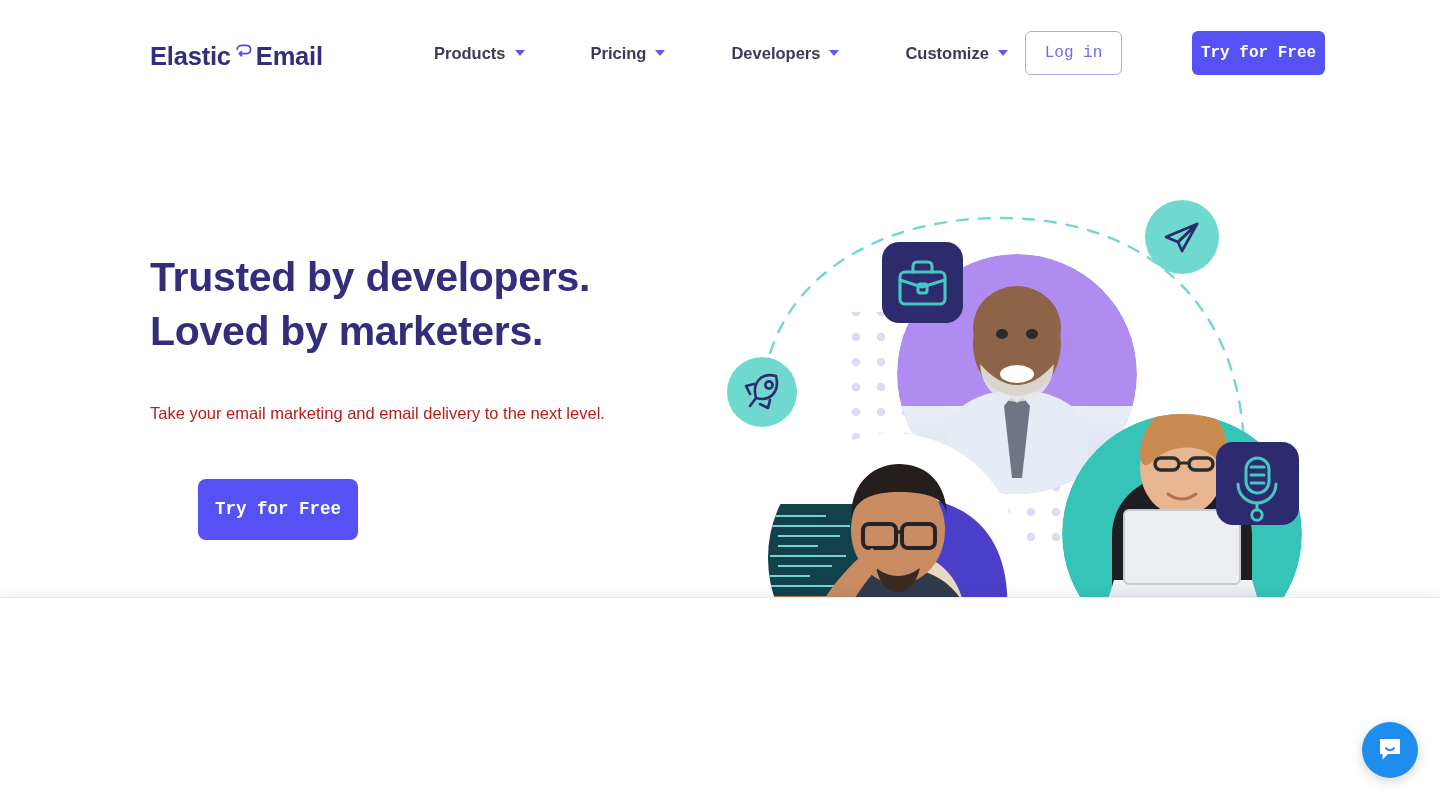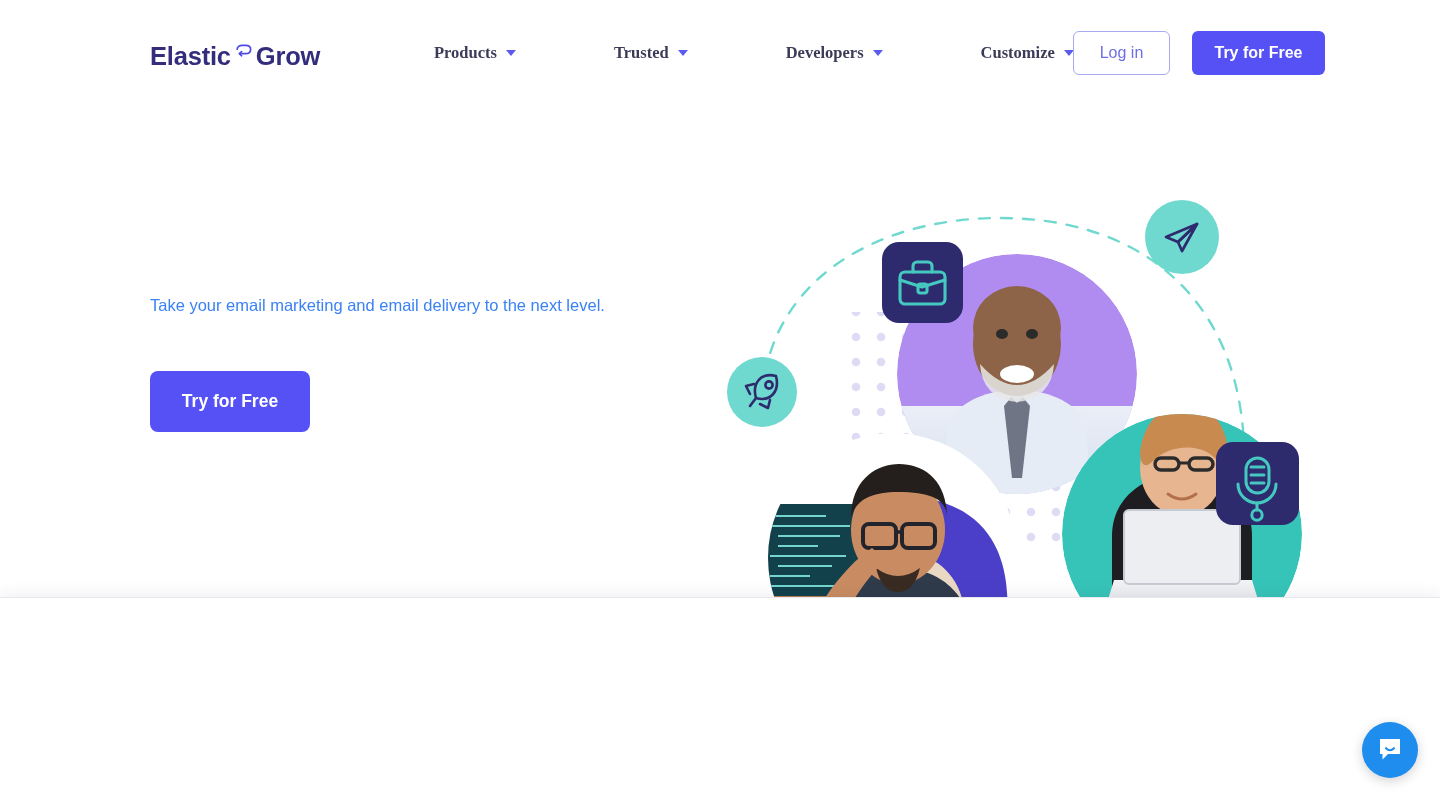--- a/index.html
+++ b/index.html
@@ -58,22 +58,21 @@
     justify-content: center;
   }
 
   .nav {
     position: absolute;
     left: 434px;
     top: 0;
     height: 106px;
     display: flex;
     align-items: center;
-    gap: 98px;
-    font-family: Liberation Serif, serif;
+    gap: 66px;
   }
   .nav-item {
     display: flex;
     align-items: center;
     gap: 9px;
     font-size: 16.5px;
     font-weight: 600;
     color: #3b3b58;
     cursor: pointer;
     white-space: nowrap;
@@ -89,30 +88,31 @@
   .header-actions {
     position: absolute;
     right: 115px;
     top: 0;
     height: 106px;
     display: flex;
     align-items: center;
     gap: 22px;
   }
   .btn {
-    font-family: Liberation Sans, sans-serif;
+    font-family: Liberation Mono, monospace;
     font-size: 16px;
     font-weight: 500;
     border-radius: 6px;
     cursor: pointer;
     display: inline-flex;
     align-items: center;
     justify-content: center;
     white-space: nowrap;
     line-height: 1;
+    margin-left: 48px;
   }
   .btn-login {
     width: 97px;
     height: 44px;
     background: #ffffff;
     color: #6d6de8;
     border: 1px solid #a9a9f2;
   }
   .btn-try-header {
     width: 133px;
@@ -143,21 +143,21 @@
     font-size: 41px;
     font-weight: 700;
     line-height: 54px;
     color: #332d7c;
     letter-spacing: -0.3px;
   }
   .hero-sub {
     margin-top: 42px;
     font-size: 16.5px;
     line-height: 27px;
-    color: #3b82f6;
+    color: #b91c1c;
     font-weight: 400;
   }
   .btn-try-hero {
     margin-top: 52px;
     width: 160px;
     height: 61px;
     background: #5551f5;
     color: #ffffff;
     border: none;
     border-radius: 8px;
@@ -280,30 +280,30 @@
   <header class="site-header">
 
     <a class="logo">
       <span class="logo-text">Elastic</span>
       <span class="logo-mark">
         <svg width="19" height="14" viewBox="0 0 19 14">
           <path d="M3.2 5.2 C3.2 2.7 5.4 1.4 8.2 1.4 L11.6 1.4 C14.6 1.4 16.6 3 16.6 5.4 C16.6 7.9 14.6 9.6 11.6 9.6 L6.0 9.6" fill="none" stroke="#4f49e8" stroke-width="1.7" stroke-linecap="round"></path>
           <path d="M7.6 7.6 L5.3 9.7 L7.6 11.8" fill="none" stroke="#4f49e8" stroke-width="1.7" stroke-linecap="round" stroke-linejoin="round"></path>
         </svg>
       </span>
-      <span class="logo-text">Grow</span>
+      <span class="logo-text">Email</span>
     </a>
 
     <nav class="nav">
       <div class="nav-item">
         <span>Products</span>
         <span class="caret"></span>
       </div>
       <div class="nav-item">
-        <span>Trusted</span>
+        <span>Pricing</span>
         <span class="caret"></span>
       </div>
       <div class="nav-item">
         <span>Developers</span>
         <span class="caret"></span>
       </div>
       <div class="nav-item">
         <span>Customize</span>
         <span class="caret"></span>
       </div>
@@ -311,20 +311,24 @@
 
     <div class="header-actions">
       <button class="btn btn-login">Log in</button>
       <button class="btn btn-try-header">Try for Free</button>
     </div>
   </header>
 
   <section class="hero">
 
     <div class="hero-copy">
+      <h1 class="hero-title">
+        <span>Trusted by developers.</span><br>
+        <span>Loved by marketers.</span>
+      </h1>
       <p class="hero-sub">
         <span>Take your email marketing and email delivery to the next level.</span><br>
       </p>
       <button class="btn btn-try-hero">Try for Free</button>
     </div>
 
     <div class="hero-art">
       <svg width="640" height="491" viewBox="0 0 640 491">
         <defs>
           <pattern id="dots" x="0" y="0" width="25" height="25" patternUnits="userSpaceOnUse">

